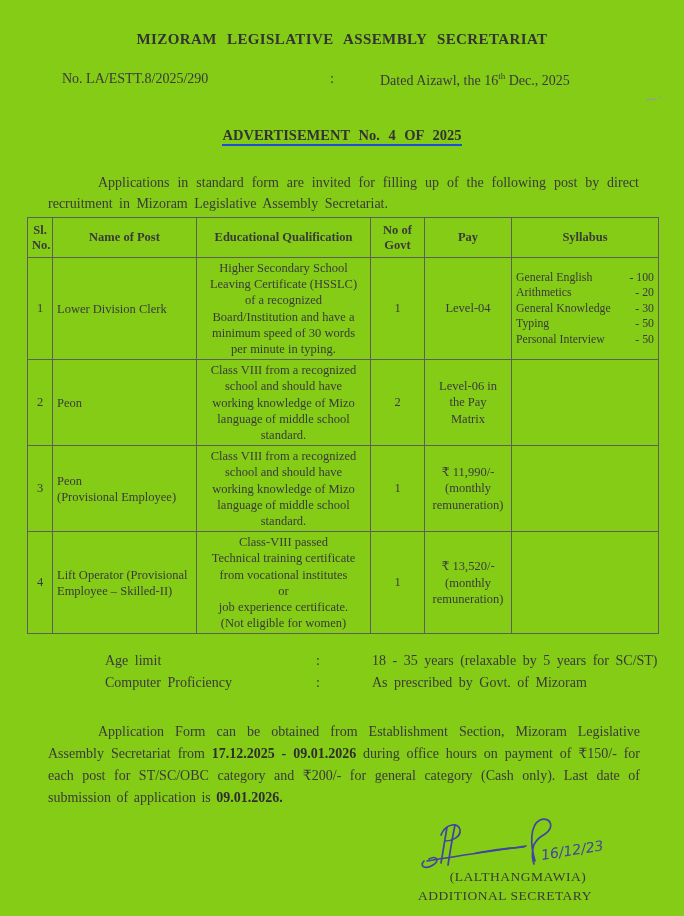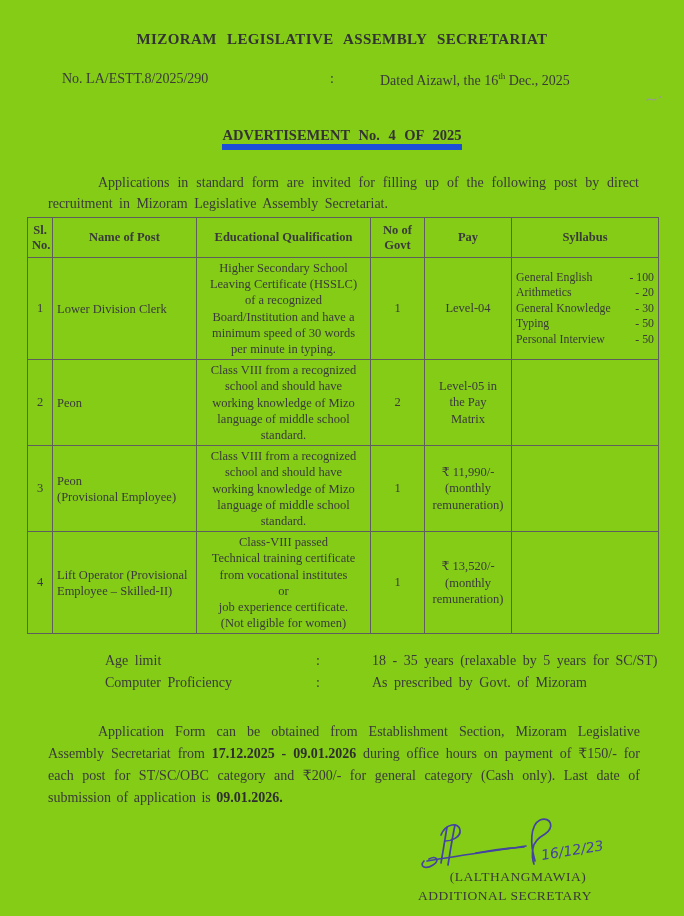--- a/index.html
+++ b/index.html
@@ -19,21 +19,21 @@
   }
   .ref-no { position:absolute; top:71px; left:62px; font-size:14px; }
   .ref-colon { position:absolute; top:71px; left:330px; font-size:14px; }
   .ref-date { position:absolute; top:71px; left:380px; font-size:14px; }
   .ref-date sup { font-size:9px; }
   .advert-title {
     position:absolute; top:126px; left:0; width:100%; text-align:center;
   }
   .advert-title span {
     font-weight:bold; font-size:14.5px; word-spacing:5px; color:#333;
-    border-bottom:6px solid #1d4ed8; padding-bottom:1px;
+    border-bottom:2px solid #1d4ed8; padding-bottom:1px;
   }
   .intro {
     position:absolute; top:158px; left:48px; width:591px;
     font-size:14px; line-height:21px; text-align:justify;
     text-indent:50px; word-spacing:3px;
   }
   table.posts {
     position:absolute; top:217px; left:27px;
     border-collapse:collapse; table-layout:fixed; width:631px;
     font-size:12.5px; color:#3a3a3a;padding-left:23px;
@@ -159,21 +159,21 @@
           </td>
       <td class="td-qual">
             <div>Class VIII from a recognized</div>
             <div>school and should have</div>
             <div>working knowledge of Mizo</div>
             <div>language of middle school</div>
             <div>standard.</div>
           </td>
       <td class="td-no">2</td>
       <td class="td-pay">
-            <div>Level-05 in</div>
+            <div>Level-06 in</div>
             <div>the Pay</div>
             <div>Matrix</div>
           </td>
       <td class="td-syll"></td>
     </tr>
 
     <tr style="height:86px">
       <td class="td-sl">3</td>
       <td class="td-post">
             <div>Peon</div>

